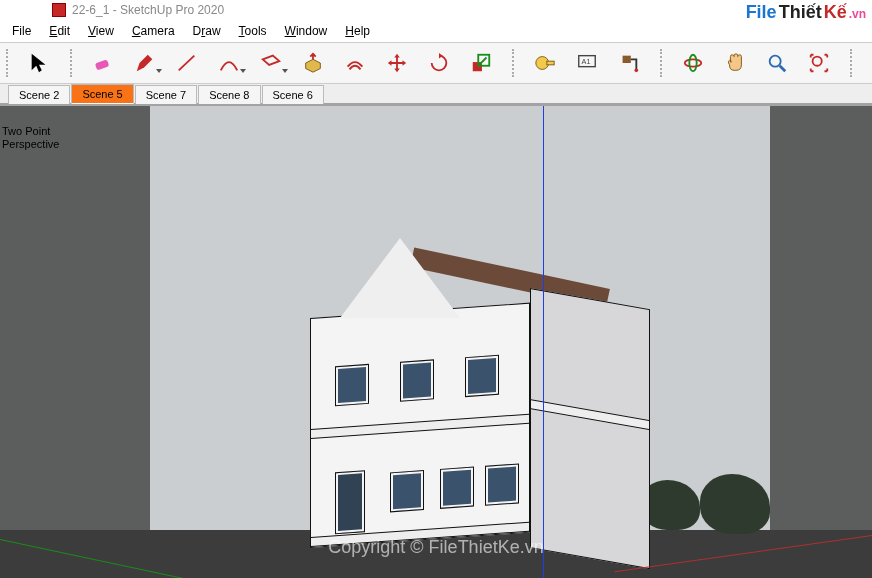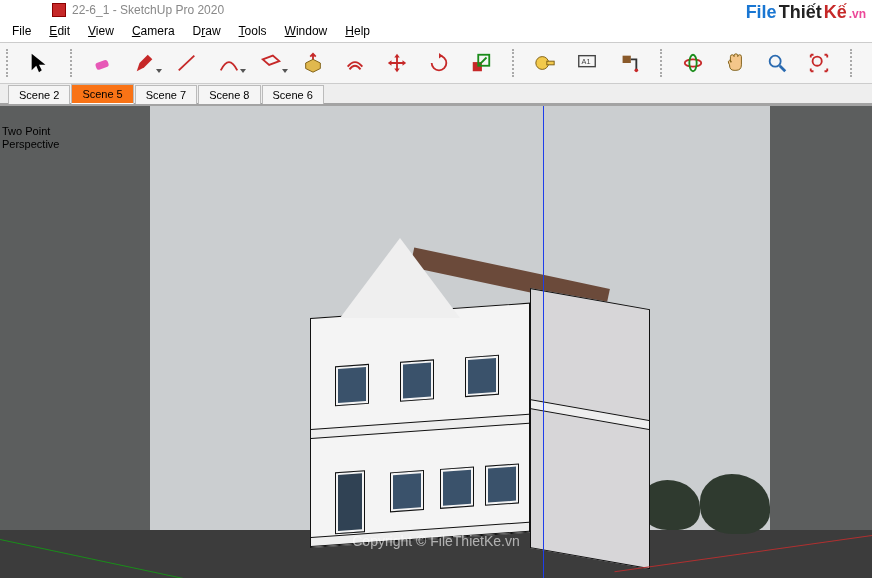--- a/index.html
+++ b/index.html
@@ -250,24 +250,24 @@
   }
   .bush {
     position: absolute;
     width: 60px; height: 50px;
     background: #2f3a2f;
     border-radius: 50% 60% 40% 50%;
   }
 
   .copyright {
     position: absolute;
-    left: 50%; bottom: 29px;
+    left: 50%; bottom: 20px;
     transform: translateX(-50%);
     color: rgba(255,255,255,0.6);
-    font-size: 14px;
+    font-size: 18px;
     z-index: 10;
     pointer-events: none;
   }
 </style>
 </head>
 <body>
 
 <div class="titlebar">
   <div class="app-icon"></div>
   <div class="title">22-6_1 - SketchUp Pro 2020</div>

